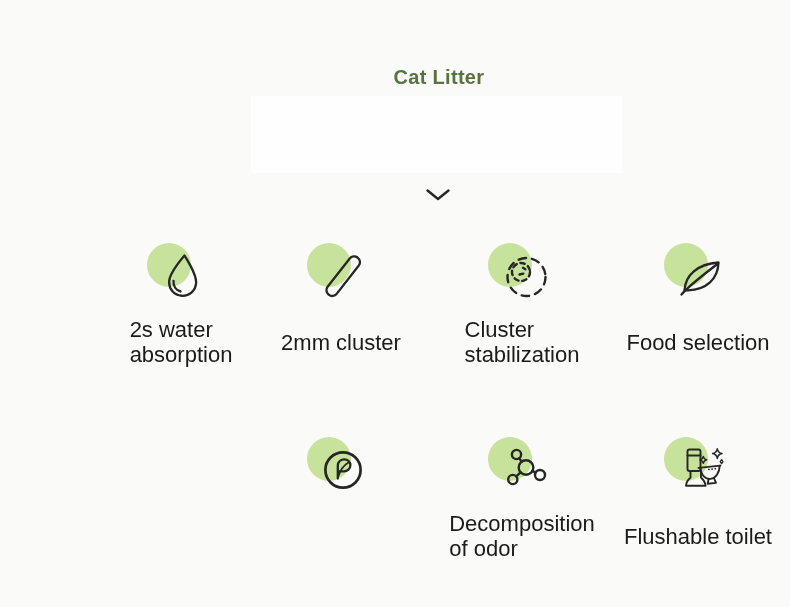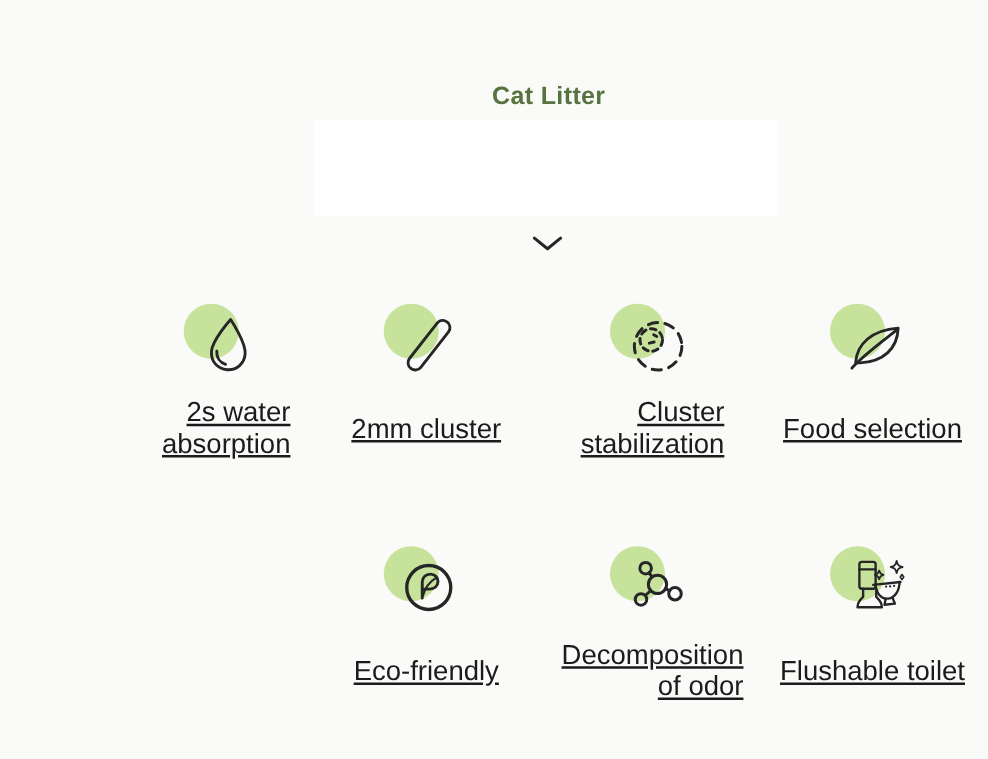--- a/index.html
+++ b/index.html
@@ -40,22 +40,22 @@
   .r1{top:240px;}  .r2{top:434px;}
   .icon-wrap{position:relative;height:76px;}
   .dot{
     position:absolute;left:50%;top:3px;margin-left:-34px;
     width:44px;height:44px;border-radius:50%;
     background:var(--accent-dot);
   }
   .ficon{position:absolute;left:50%;top:11px;margin-left:-23px;}
   .label{
     min-height:52px;display:flex;align-items:center;justify-content:center;
-    text-align:right;white-space:pre-line;
-    font-size:22px;line-height:25px;color:var(--label-text);text-decoration:underline;
+    text-align:left;white-space:pre-line;
+    font-size:22px;line-height:25px;color:var(--label-text);
   }
   svg .st{fill:none;stroke:var(--icon-stroke);stroke-linecap:round;stroke-linejoin:round;}
 </style>
 </head>
 <body>
 
 <div class="page">
 
   <div class="title">Cat Litter</div>
 
@@ -122,21 +122,20 @@
     <div class="icon-wrap">
       <span class="dot"></span>
       <svg class="ficon" width="50" height="50" viewBox="0 0 50 50">
         <g class="st">
           <circle cx="25" cy="25" r="17.6" stroke-width="2.7"></circle>
           <path stroke-width="2.3" d="M19.8 33.5 L19.8 20.5 C19.8 16.8 22.8 14.3 26.3 14.3 C29.8 14.3 32.4 16.9 32.4 20.2 C32.4 23.8 29.4 26.3 25.8 26.3 L19.8 26.3"></path>
           <path stroke-width="1.8" d="M20.3 31.5 C22 25.5 25.5 20.5 30.8 17.3"></path>
         </g>
       </svg>
     </div>
-    <div class="label">Eco-friendly</div>
   </div>
 
   <div class="feature r2 c4">
     <div class="icon-wrap">
       <span class="dot"></span>
       <svg class="ficon" width="50" height="50" viewBox="0 0 50 50">
         <g class="st" stroke-width="1.9">
           <rect x="12.5" y="4.5" width="13" height="21.5" rx="2"></rect>
           <path d="M12.5 10.5 L25.5 10.5"></path>
           <path d="M15.5 26 L15.5 32.5 C12.8 35 11 37.6 11 40.8 L30.5 40.8 C30.5 37.6 28.7 35 26 32.5 L26 26"></path>

